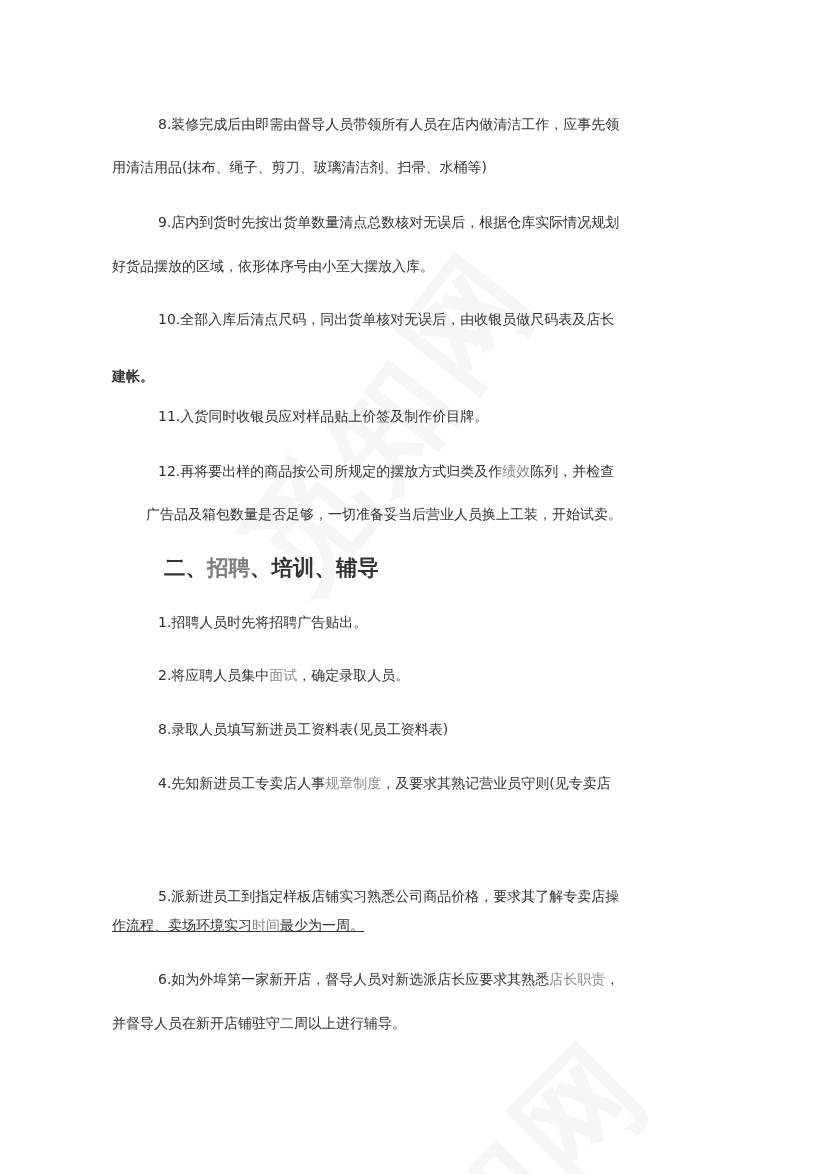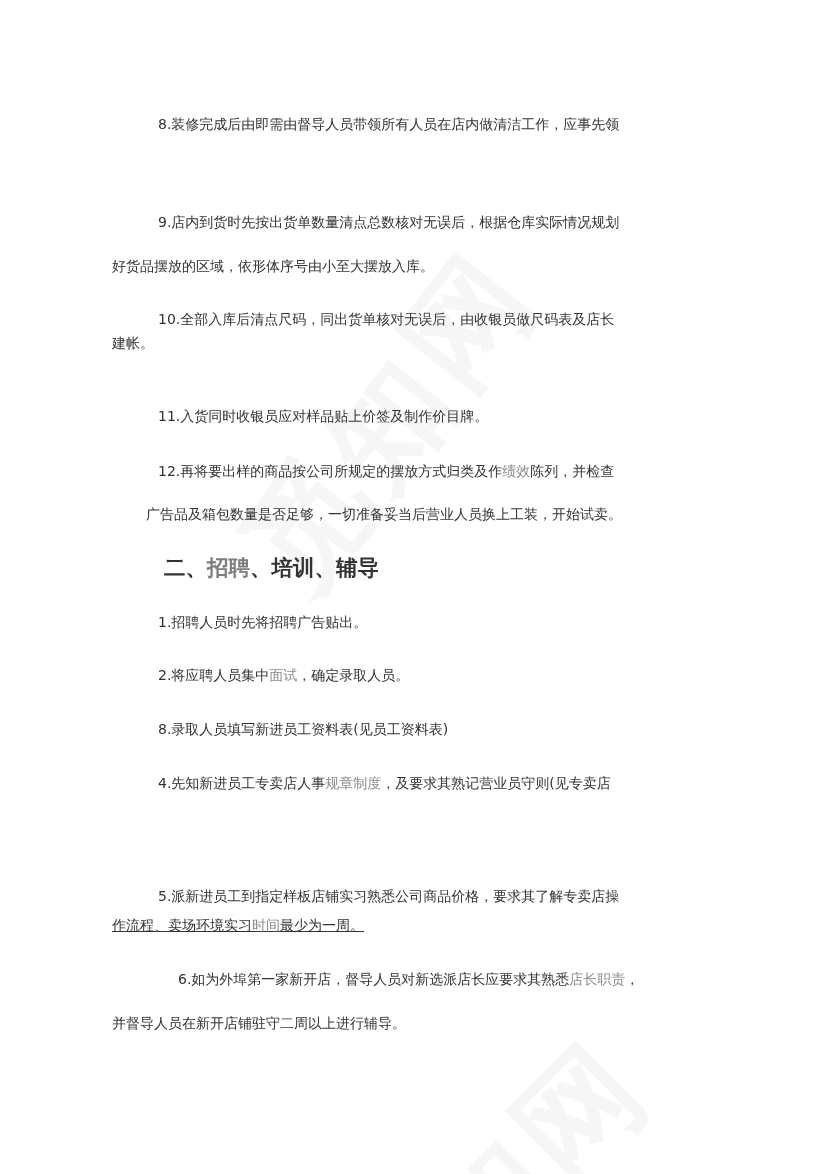--- a/index.html
+++ b/index.html
@@ -70,26 +70,27 @@
   </style>
 </head>
 <body>
 
 <div class="page">
 
   <div class="watermark wm-1">觅知网</div>
   <div class="watermark wm-2">觅知网</div>
 
   <div class="line indent" style="top:113px;">8.装修完成后由即需由督导人员带领所有人员在店内做清洁工作，应事先领</div>
+  <div class="line cont" style="top:156px;">用清洁用品(抹布、绳子、剪刀、玻璃清洁剂、扫帚、水桶等)</div>
 
   <div class="line indent" style="top:211px;">9.店内到货时先按出货单数量清点总数核对无误后，根据仓库实际情况规划</div>
   <div class="line cont" style="top:255px;">好货品摆放的区域，依形体序号由小至大摆放入库。</div>
 
   <div class="line indent" style="top:308px;">10.全部入库后清点尺码，同出货单核对无误后，由收银员做尺码表及店长</div>
-  <div class="line cont" style="top:332px;">建帐。</div>
+  <div class="line cont" style="top:365px;font-weight:bold;">建帐。</div>
 
   <div class="line indent" style="top:405px;">11.入货同时收银员应对样品贴上价签及制作价目牌。</div>
 
   <div class="line indent" style="top:460px;">
     <span>12.再将要出样的商品按公司所规定的摆放方式归类及作</span><span class="link">绩效</span><span>陈列，并检查</span>
   </div>
   <div class="line cont" style="top:503px;margin-left:34px;">广告品及箱包数量是否足够，一切准备妥当后营业人员换上工装，开始试卖。</div>
 
   <div class="heading" style="top:554px;">
     <span>二、</span><span class="link">招聘</span><span>、培训、辅导</span>
@@ -105,18 +106,18 @@
 
   <div class="line indent" style="top:772px;">
     <span>4.先知新进员工专卖店人事</span><span class="link">规章制度</span><span>，及要求其熟记营业员守则(见专卖店</span>
   </div>
 
   <div class="line indent" style="top:885px;">5.派新进员工到指定样板店铺实习熟悉公司商品价格，要求其了解专卖店操</div>
   <div class="line cont" style="top:914px;text-decoration:underline;">
     <span>作流程、卖场环境实习</span><span class="link">时间</span><span>最少为一周。</span>
   </div>
 
-  <div class="line indent" style="top:968px;margin-left:20px;">
+  <div class="line indent" style="top:968px;">
     <span>6.如为外埠第一家新开店，督导人员对新选派店长应要求其熟悉</span><span class="link">店长职责</span><span>，</span>
   </div>
   <div class="line cont" style="top:1012px;">并督导人员在新开店铺驻守二周以上进行辅导。</div>
 
 </div>
 
 </body></html>

